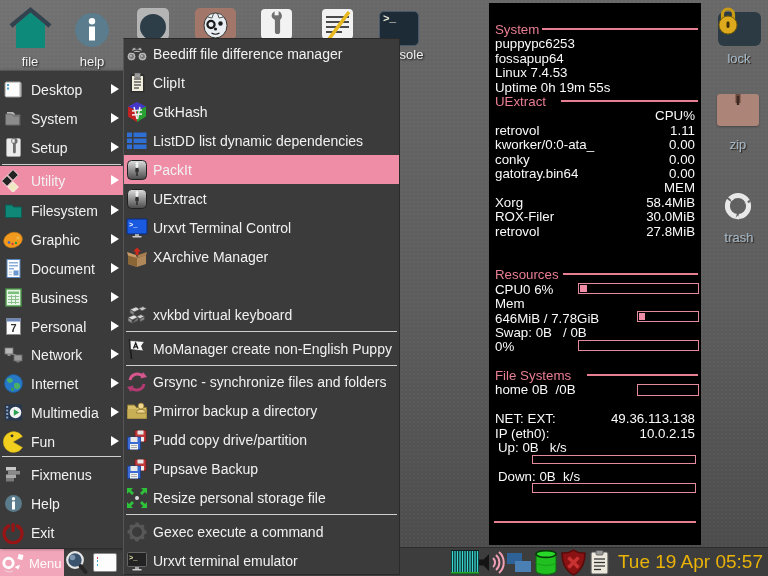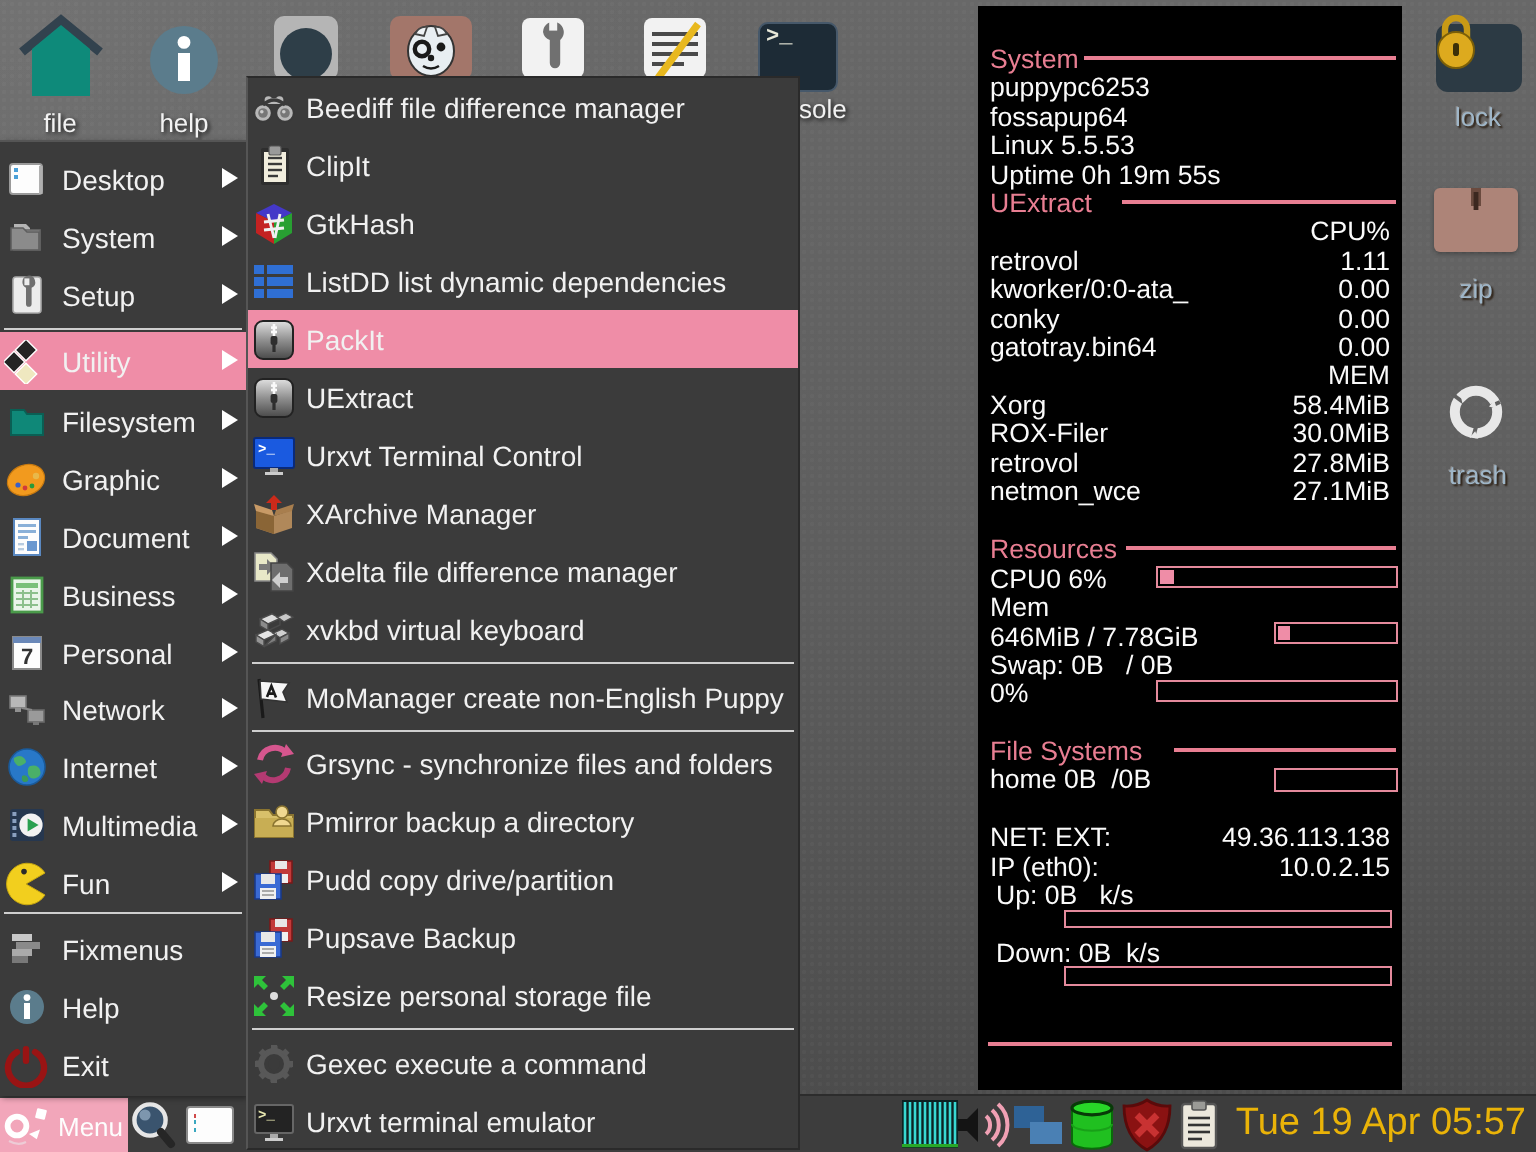--- a/index.html
+++ b/index.html
@@ -97,34 +97,33 @@
 </div>
 <div class="dlabel" style="left:8px;top:54px;width:44px">file</div>
 <div class="dlabel" style="left:70px;top:54px;width:44px">help</div>
 <div class="dlabel" style="left:377px;top:47px;width:48px">console</div>
 
 <div id="conky">
   <div class="crow chead" style="top:19px">System</div>
       <div class="cline" style="left:53px;right:3px;top:25px"></div>
   <div class="crow" style="top:33px">puppypc6253</div>
   <div class="crow" style="top:48px">fossapup64</div>
-  <div class="crow" style="top:62px">Linux 5.5.53</div>
+  <div class="crow" style="top:62px">Linux 7.4.53</div>
   <div class="crow" style="top:77px">Uptime 0h 19m 55s</div>
   <div class="crow chead" style="top:91px">UExtract</div>
       <div class="cline" style="left:72px;right:3px;top:97px"></div>
   <div class="cr" style="top:105px">CPU%</div>
   <div class="crow" style="top:120px">retrovol<span style="float:right">1.11</span></div>
   <div class="crow" style="top:134px">kworker/0:0-ata_<span style="float:right">0.00</span></div>
   <div class="crow" style="top:149px">conky<span style="float:right">0.00</span></div>
   <div class="crow" style="top:163px">gatotray.bin64<span style="float:right">0.00</span></div>
   <div class="cr" style="top:177px">MEM</div>
   <div class="crow" style="top:192px">Xorg<span style="float:right">58.4MiB</span></div>
   <div class="crow" style="top:206px">ROX-Filer<span style="float:right">30.0MiB</span></div>
   <div class="crow" style="top:221px">retrovol<span style="float:right">27.8MiB</span></div>
-  <div class="crow" style="top:235px">netmon_wce<span style="float:right">27.1MiB</span></div>
   <div class="crow chead" style="top:264px">Resources</div>
       <div class="cline" style="left:74px;right:3px;top:270px"></div>
   <div class="crow" style="top:279px">CPU0 6%</div>
   <div class="cbar" style="left:89px;width:121px;top:280px;height:11px">
         <span class="cfill" style="width:7px"></span>
       </div>
   <div class="crow" style="top:293px">Mem</div>
   <div class="crow" style="top:308px">646MiB / 7.78GiB</div>
   <div class="cbar" style="left:148px;width:62px;top:308px;height:11px">
         <span class="cfill" style="width:6px"></span>
@@ -501,28 +500,20 @@
         </span>Urxvt Terminal Control</div>
   <div class="mi" style="top:203px"><span class="ic">
           <svg width="22" height="22" viewBox="0 0 22 22">
             <path d="M2 9 L11 12 L20 9 L20 18 L11 21 L2 18 z" fill="#b0885a"></path>
             <path d="M2 9 L11 12 L11 21 L2 18 z" fill="#8a6536"></path>
             <path d="M1 6 L10 9 L11 12 L2 9.5 z" fill="#c89a66"></path>
             <path d="M21 6 L12 9 L11 12 L20 9.5 z" fill="#a87e4e"></path>
             <path d="M9.5 9 L12.5 9 L12.5 5.5 L15 5.5 L11 1.5 L7 5.5 L9.5 5.5 z" fill="#cc2a1a"></path>
           </svg>
         </span>XArchive Manager</div>
-  <div class="mi" style="top:232px"><span class="ic">
-          <svg width="22" height="22" viewBox="0 0 22 22">
-            <path d="M1.5 1.5 h8 l3 3 v11 h-11 z" fill="#e8e8c8" stroke="#888" stroke-width="0.8"></path>
-            <path d="M3.5 7 h4 v-2.5 l4 4 l-4 4 v-2.5 h-4 z" fill="#7a7a7a"></path>
-            <path d="M9.5 6.5 h8 l3 3 v11 h-11 z" fill="#6e6e6e" stroke="#444" stroke-width="0.8"></path>
-            <path d="M18 13.5 h-4 v-2.5 l-4 4 l4 4 v-2.5 h4 z" fill="#cfcfcf"></path>
-          </svg>
-        </span>Xdelta file difference manager</div>
   <div class="mi" style="top:261px"><span class="ic">
           <svg width="22" height="22" viewBox="0 0 22 22">
             <g stroke="#4a4a4a" stroke-width="0.7">
               <path d="M4 5.5 l6 -2.6 l4 2.3 l-6 2.8 z" fill="#dcdcdc"></path>
               <path d="M12.5 4.6 l4.5 -2 l3.5 2 l-4.5 2.3 z" fill="#c8c8c8"></path>
               <path d="M4 5.5 l0 3.4 l4 2.4 l0 -3.3 z" fill="#8a8a8a"></path>
               <path d="M8 11.3 l6 -2.8 l0 -3.3" fill="none"></path>
               <path d="M2 13.5 l6 -2.6 l4 2.3 l-6 2.8 z" fill="#e4e4e4"></path>
               <path d="M10.5 12.6 l4.5 -2 l3.5 2 l-4.5 2.3 z" fill="#d0d0d0"></path>
               <path d="M2 13.5 l0 3.4 l4 2.4 l0 -3.3 z" fill="#969696"></path>

